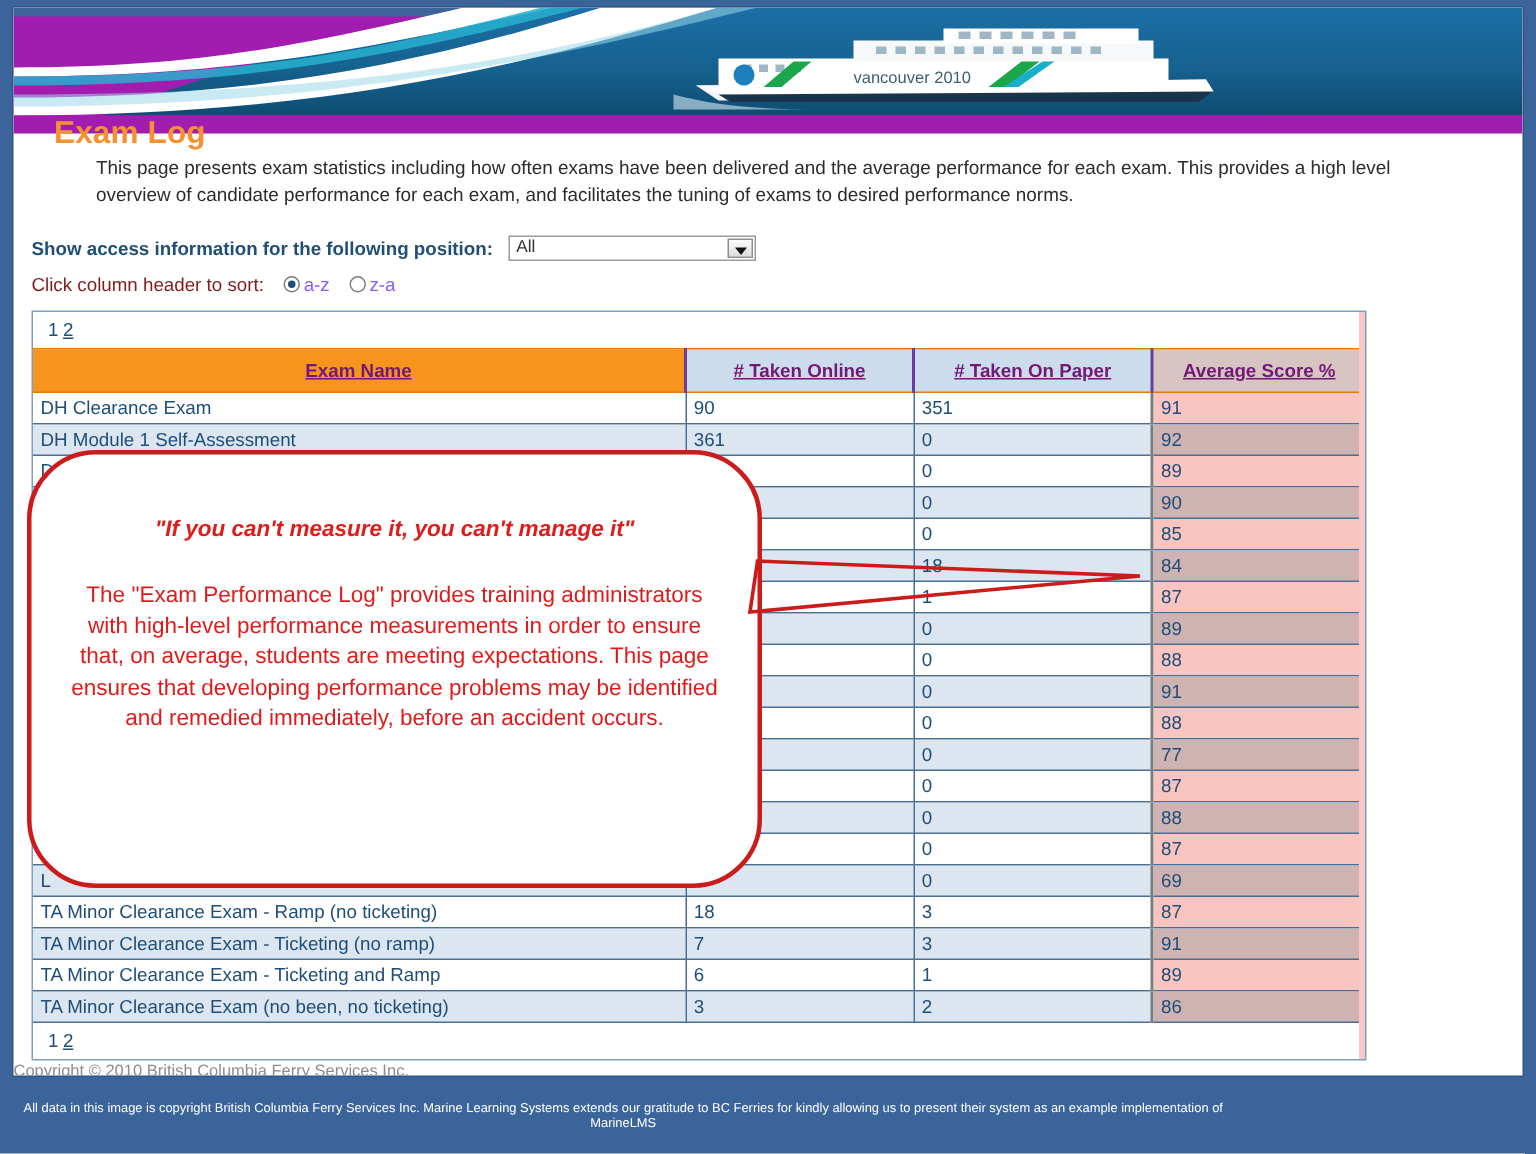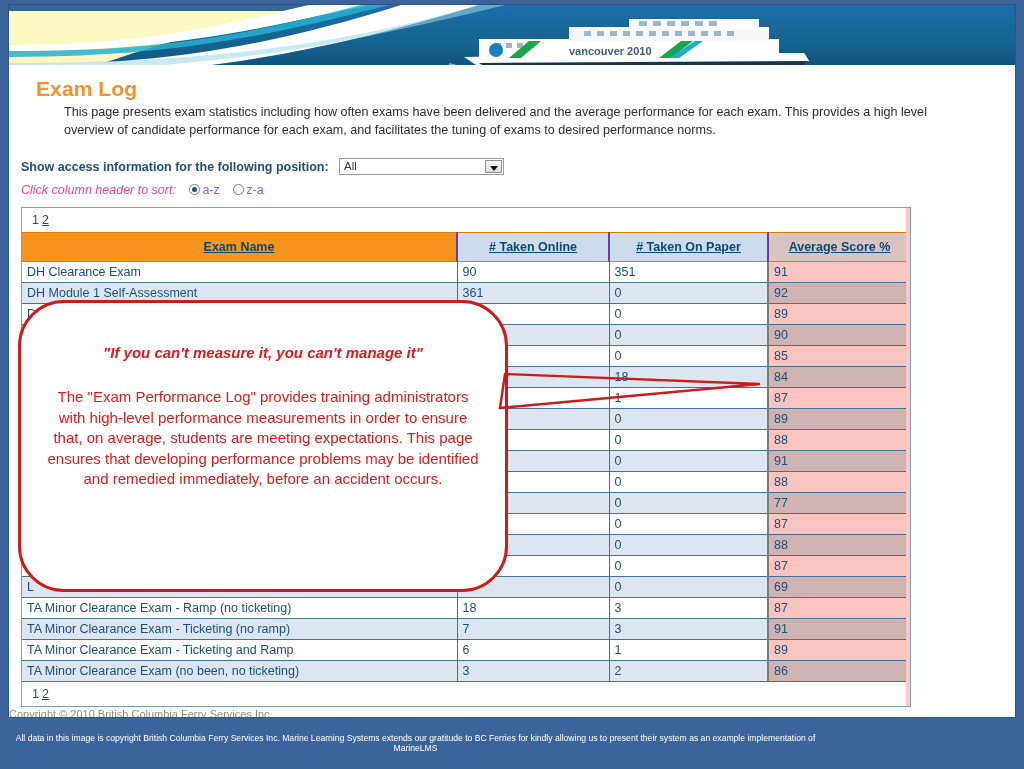--- a/index.html
+++ b/index.html
@@ -13,22 +13,22 @@
   
   #app{
     position:absolute;left:8px;top:4px;width:1008px;height:714px;
     background:#ffffff;
     border:1px solid #2f5584;
     box-sizing:border-box;
     overflow:hidden;
   }
   
   #banner{
-    position:absolute;left:0;top:0;width:1006px;height:60px;
-    overflow:hidden;background:#fef9c3;font-weight:bold;
+    position:absolute;left:0;top:0;width:1006px;height:84px;
+    overflow:hidden;background:#a21caf;
   }
   #banner .stripe-top{
     position:absolute;left:0;top:0;width:100%;height:6px;background:#3b659a;
   }
   #banner svg{position:absolute;left:0;top:0;}
   
   #page-title{
     position:absolute;left:12px;top:72px;
     font-size:21px;font-weight:bold;color:#f5922f;
     letter-spacing:.1px;
@@ -62,21 +62,21 @@
   }
   #position-select .sel-arrow:after{
     content:"";position:absolute;left:4px;top:5px;
     border-left:4px solid transparent;border-right:4px solid transparent;
     border-top:5px solid #111;
   }
   
   #sort-row{
     position:absolute;left:12px;top:178px;font-size:12.5px;color:#1f4e79;
   }
-  #sort-row .sort-label{color:#ec4899;font-style:italic;}
+  #sort-row .sort-label{color:#7f1d1d;}
   .radio{
     display:inline-block;width:11px;height:11px;border-radius:50%;
     border:1px solid #7b7b7b;background:#ffffff;vertical-align:-1px;
     margin-left:10px;position:relative;box-sizing:border-box;
   }
   .radio.on{background:#ffffff;}
   .radio.on:after{
     content:"";position:absolute;left:2px;top:2px;width:5px;height:5px;
     border-radius:50%;background:#1f4e79;
   }
@@ -86,21 +86,21 @@
     position:absolute;left:12px;top:202px;width:890px;
     border:1px solid #7aa0c4;background:#ffffff;box-sizing:border-box;
   }
   .pager{
     font-size:12.5px;color:#1f4e79;padding:5px 0 5px 10px;background:#fff;
   }
   .pager a{color:#1f4e79;text-decoration:none;margin-right:3px;}
   .pager a.link{text-decoration:underline;}
   table{border-collapse:collapse;width:100%;table-layout:fixed;}
   thead th{
-    background:#f7941e;color:#0c4a6e;font-size:12.5px;font-weight:bold;
+    background:#f7941e;color:#701a75;font-size:12.5px;font-weight:bold;
     height:26px;
     border-right:2px solid #6a3fa0;
     border-top:1px solid #e07b10;border-bottom:1px solid #e07b10;
   }
   thead th.c-name{width:432px;}
   thead th.c-online{width:148px;background:#ccdcec;}
   thead th.c-paper{width:155px;background:#ccdcec;}
   thead th.c-score{width:auto;background:#d9c4c4;border-right:none;}
   thead th u{text-decoration:underline;}
   tbody td{

